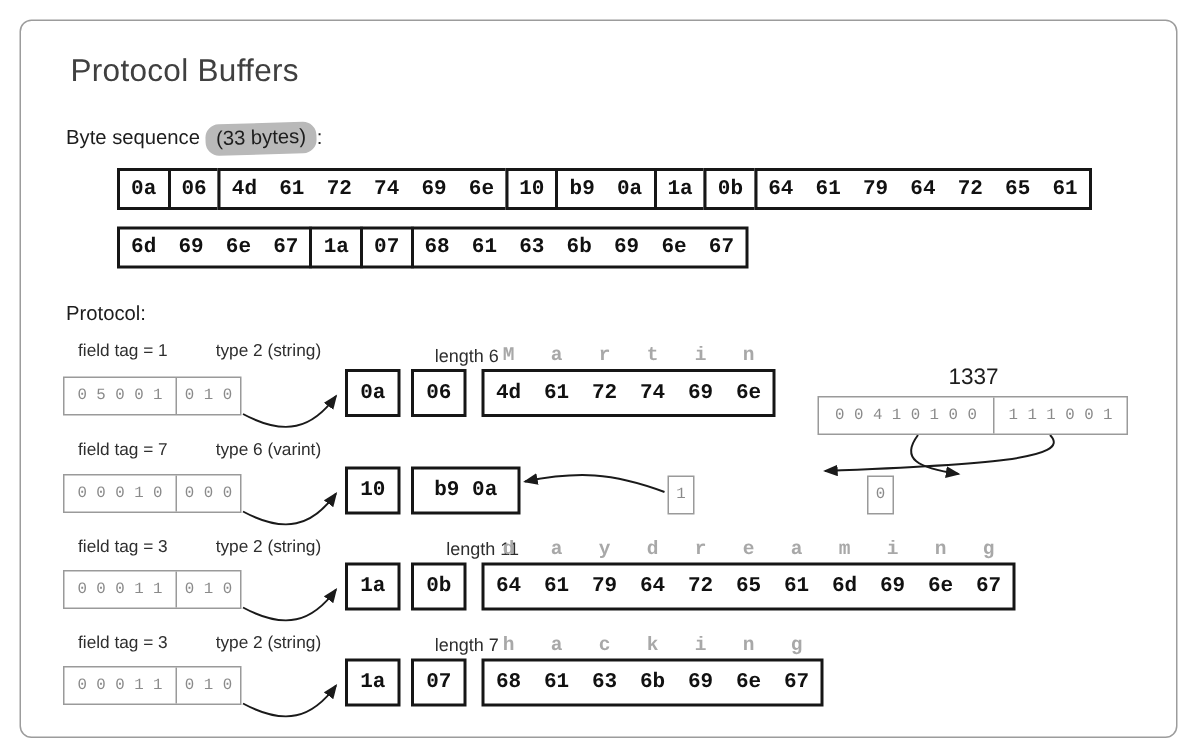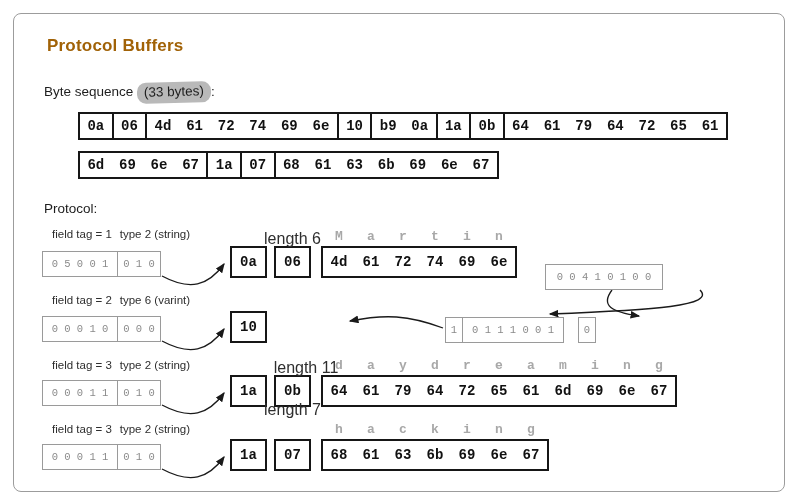--- a/index.html
+++ b/index.html
@@ -1,66 +1,67 @@
 <!DOCTYPE html>
 <html><head>
 <meta charset="utf-8">
 <style>
   html,body{margin:0;padding:0;background:#fff;}
   .page{position:relative;width:800px;height:503px;background:#ffffff;overflow:hidden;
         font-family:"Liberation Sans",sans-serif;color:#1d1d1d;}
   .frame{position:absolute;left:13px;top:13px;width:770px;height:477px;
          border:1px solid #9c9c9c;border-radius:8px;}
-  .title{position:absolute;left:47px;top:36px;font-size:17px;font-weight:700;
-         letter-spacing:.2px;color:#a16207;}
+  .title{position:absolute;left:47px;top:36px;font-size:21px;font-weight:400;
+         letter-spacing:.2px;color:#404040;}
   .seqlabel{position:absolute;left:44px;top:82px;font-size:13.5px;color:#1d1d1d;}
   .hl{background:#b9b9b9;border-radius:9px;padding:2px 7px 4px;display:inline-block;
       transform:rotate(-1.6deg);}
   .bdlabel{position:absolute;left:44px;top:201px;font-size:13.5px;color:#1d1d1d;}
 
   .byterow{position:absolute;display:flex;}
   .bgroup{display:flex;border:2px solid #161616;background:#fff;margin-left:-2px;}
   .bgroup:first-child{margin-left:0;}
   .bcell{width:31.6px;height:24px;line-height:24px;text-align:center;
          font-family:"Liberation Mono",monospace;font-weight:bold;font-size:14px;color:#111;}
 
-  .fieldlabels{position:absolute;left:52px;display:flex;gap:8px;
+  .fieldlabels{position:absolute;left:52px;display:flex;gap:32px;
                font-size:11.5px;color:#2e2e2e;white-space:nowrap;}
   .binbox{position:absolute;display:flex;border:1px solid #9a9a9a;background:#fff;}
   .bincell{height:24px;line-height:24px;text-align:center;white-space:nowrap;overflow:hidden;
            font-family:"Liberation Mono",monospace;font-size:10.5px;color:#8a8a8a;
            border-left:1px solid #9a9a9a;}
   .bincell:first-child{border-left:none;}
 
   .hexbox{position:absolute;border:2px solid #161616;background:#fff;height:28px;
           line-height:28px;text-align:center;font-family:"Liberation Mono",monospace;
           font-weight:bold;font-size:14px;color:#111;white-space:nowrap;}
   .paybox{position:absolute;display:flex;border:2px solid #161616;background:#fff;}
   .paycell{width:32px;height:28px;line-height:28px;text-align:center;
            font-family:"Liberation Mono",monospace;font-weight:bold;font-size:14px;color:#111;}
   .charrow{position:absolute;display:flex;}
   .charcell{width:32px;height:16px;line-height:16px;text-align:center;
             font-family:"Liberation Mono",monospace;font-weight:bold;font-size:13px;color:#a8a8a8;}
-  .lenlabel{position:absolute;width:80px;text-align:center;font-size:16px;color:#2e2e2e;}
+  .lenlabel{position:absolute;width:80px;text-align:right;font-size:12px;color:#2e2e2e;}
   .numlabel{position:absolute;left:545px;top:243px;width:208px;text-align:center;
             font-size:15px;color:#1d1d1d;}
   svg.arrows{position:absolute;left:0;top:0;pointer-events:none;}
 </style>
 </head>
 <body>
 
 <div class="page" id="page">
   <div class="frame"></div>
 
   <div class="title">Protocol Buffers</div>
 
   <div class="seqlabel"><span>Byte sequence </span><span class="hl">(33 bytes)</span><span>:</span></div>
 
   <div class="bdlabel">Protocol:</div>
 
+  <div class="numlabel">1337</div>
 
   <svg class="arrows" width="800" height="503">
     <defs>
       <marker id="ah" markerWidth="9" markerHeight="8" refX="6.5" refY="3" orient="auto">
         <path d="M0,0 L7.5,3 L0,6 z" fill="#1a1a1a"></path>
       </marker>
     </defs>
     <g fill="none" stroke="#1a1a1a" stroke-width="1.3">
       <path d="M162,276 C190,291 208,286 224,264" marker-end="url(#ah)"></path>
       <path d="M162,341 C190,356 208,351 224,329" marker-end="url(#ah)"></path>
@@ -153,28 +154,29 @@
     </div>
     <div class="charrow" style="left: 323px; top: 229px;">
       <div class="charcell" style="width: 32px;">M</div>
       <div class="charcell" style="width: 32px;">a</div>
       <div class="charcell" style="width: 32px;">r</div>
       <div class="charcell" style="width: 32px;">t</div>
       <div class="charcell" style="width: 32px;">i</div>
       <div class="charcell" style="width: 32px;">n</div>
     </div>
     <div class="fieldlabels" style="top: 294px; left: 52px;">
-      <div class="" style="display: inline;">field tag = 2</div>
+      <div class="" style="display: inline;">field tag = 7</div>
       <div class="" style="display: inline;">type 6 (varint)</div>
     </div>
     <div class="binbox" style="left: 42px; top: 316px;">
       <div class="bincell" style="width: 74px;">0 0 0 1 0</div>
       <div class="bincell" style="width: 42px;">0 0 0</div>
     </div>
     <div class="hexbox" style="left: 230px; top: 311px; width: 33px;">10</div>
+    <div class="hexbox" style="left: 274px; top: 311px; width: 69px;">b9 0a</div>
     <div class="fieldlabels" style="top: 359px; left: 52px;">
       <div class="" style="display: inline;">field tag = 3</div>
       <div class="" style="display: inline;">type 2 (string)</div>
     </div>
     <div class="binbox" style="left: 42px; top: 380px;">
       <div class="bincell" style="width: 74px;">0 0 0 1 1</div>
       <div class="bincell" style="width: 42px;">0 1 0</div>
     </div>
     <div class="hexbox" style="left: 230px; top: 375px; width: 33px;">1a</div>
     <div class="hexbox" style="left: 274px; top: 375px; width: 33px;">0b</div>
@@ -208,42 +210,42 @@
     <div class="fieldlabels" style="top: 423px; left: 52px;">
       <div class="" style="display: inline;">field tag = 3</div>
       <div class="" style="display: inline;">type 2 (string)</div>
     </div>
     <div class="binbox" style="left: 42px; top: 444px;">
       <div class="bincell" style="width: 74px;">0 0 0 1 1</div>
       <div class="bincell" style="width: 42px;">0 1 0</div>
     </div>
     <div class="hexbox" style="left: 230px; top: 439px; width: 33px;">1a</div>
     <div class="hexbox" style="left: 274px; top: 439px; width: 33px;">07</div>
-    <div class="lenlabel" style="left: 252.5px; top: 401px;">length 7</div>
+    <div class="lenlabel" style="left: 252.5px; top: 423px;">length 7</div>
     <div class="paybox" style="left: 321px; top: 439px;">
       <div class="paycell" style="width: 32px;">68</div>
       <div class="paycell" style="width: 32px;">61</div>
       <div class="paycell" style="width: 32px;">63</div>
       <div class="paycell" style="width: 32px;">6b</div>
       <div class="paycell" style="width: 32px;">69</div>
       <div class="paycell" style="width: 32px;">6e</div>
       <div class="paycell" style="width: 32px;">67</div>
     </div>
     <div class="charrow" style="left: 323px; top: 422px;">
       <div class="charcell" style="width: 32px;">h</div>
       <div class="charcell" style="width: 32px;">a</div>
       <div class="charcell" style="width: 32px;">c</div>
       <div class="charcell" style="width: 32px;">k</div>
       <div class="charcell" style="width: 32px;">i</div>
       <div class="charcell" style="width: 32px;">n</div>
       <div class="charcell" style="width: 32px;">g</div>
     </div>
     <div class="binbox" style="left: 545px; top: 264px;">
       <div class="bincell" style="width: 116px;">0 0 4 1 0 1 0 0</div>
+      <div class="bincell" style="width: 88px;">1 1 1 0 0 1</div>
     </div>
     <div class="binbox" style="left: 445px; top: 317px;">
       <div class="bincell" style="width: 16px;">1</div>
-      <div class="bincell" style="width: 100px;">0 1 1 1 0 0 1</div>
     </div>
     <div class="binbox" style="left: 578px; top: 317px;">
       <div class="bincell" style="width: 16px;">0</div>
     </div>
   </div>
 
 </body></html>

